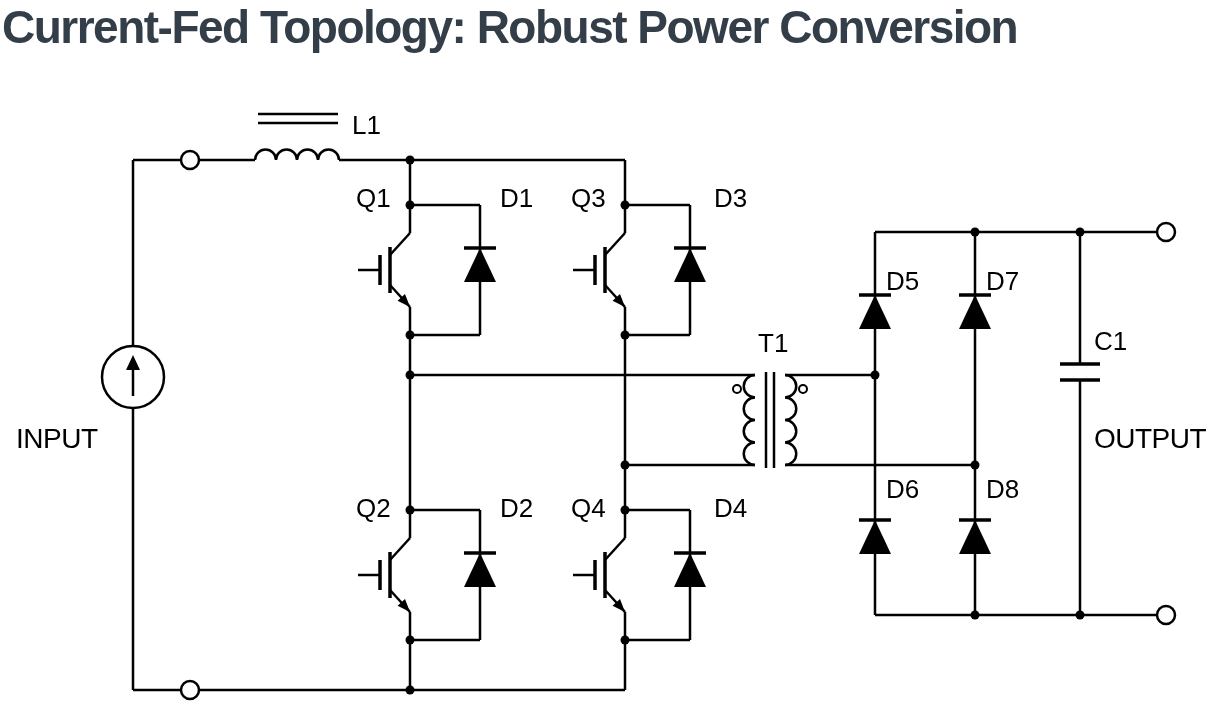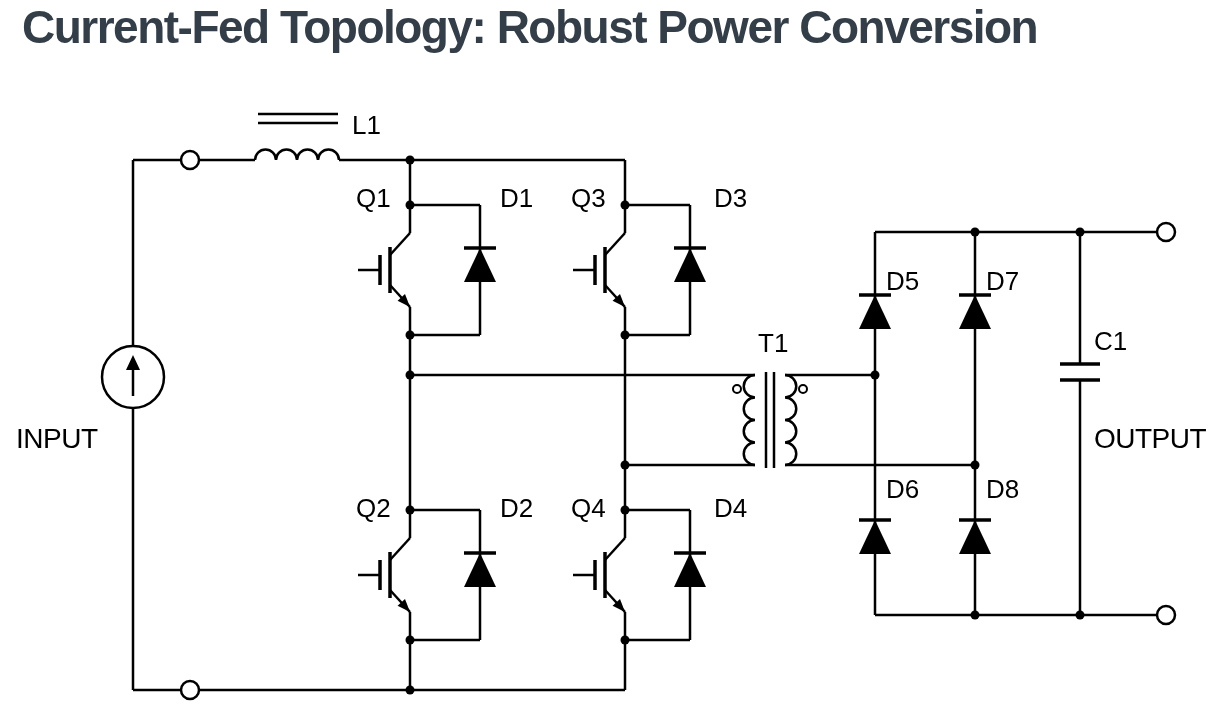--- a/index.html
+++ b/index.html
@@ -4,21 +4,21 @@
 <style>
   html,body { margin:0; padding:0; background:#ffffff; }
   .page {
     position:relative;
     width:1215px; height:717px;
     background:#ffffff;
     overflow:hidden;
     font-family:"Liberation Sans", sans-serif;
   }
   .page-title {
-    position:absolute; left:22px; top:0px; margin:0;
+    position:absolute; left:2px; top:0px; margin:0;
     font-family:"Liberation Sans", sans-serif;
     font-weight:700;
     font-size:46px;
     letter-spacing:-1.5px;
     color:#333E48;
     white-space:nowrap;
   }
   svg.schematic { position:absolute; left:0; top:0; }
   .wire { stroke:#000000; stroke-width:2.5; fill:none; }
   .thick { stroke-width:3.5; }

